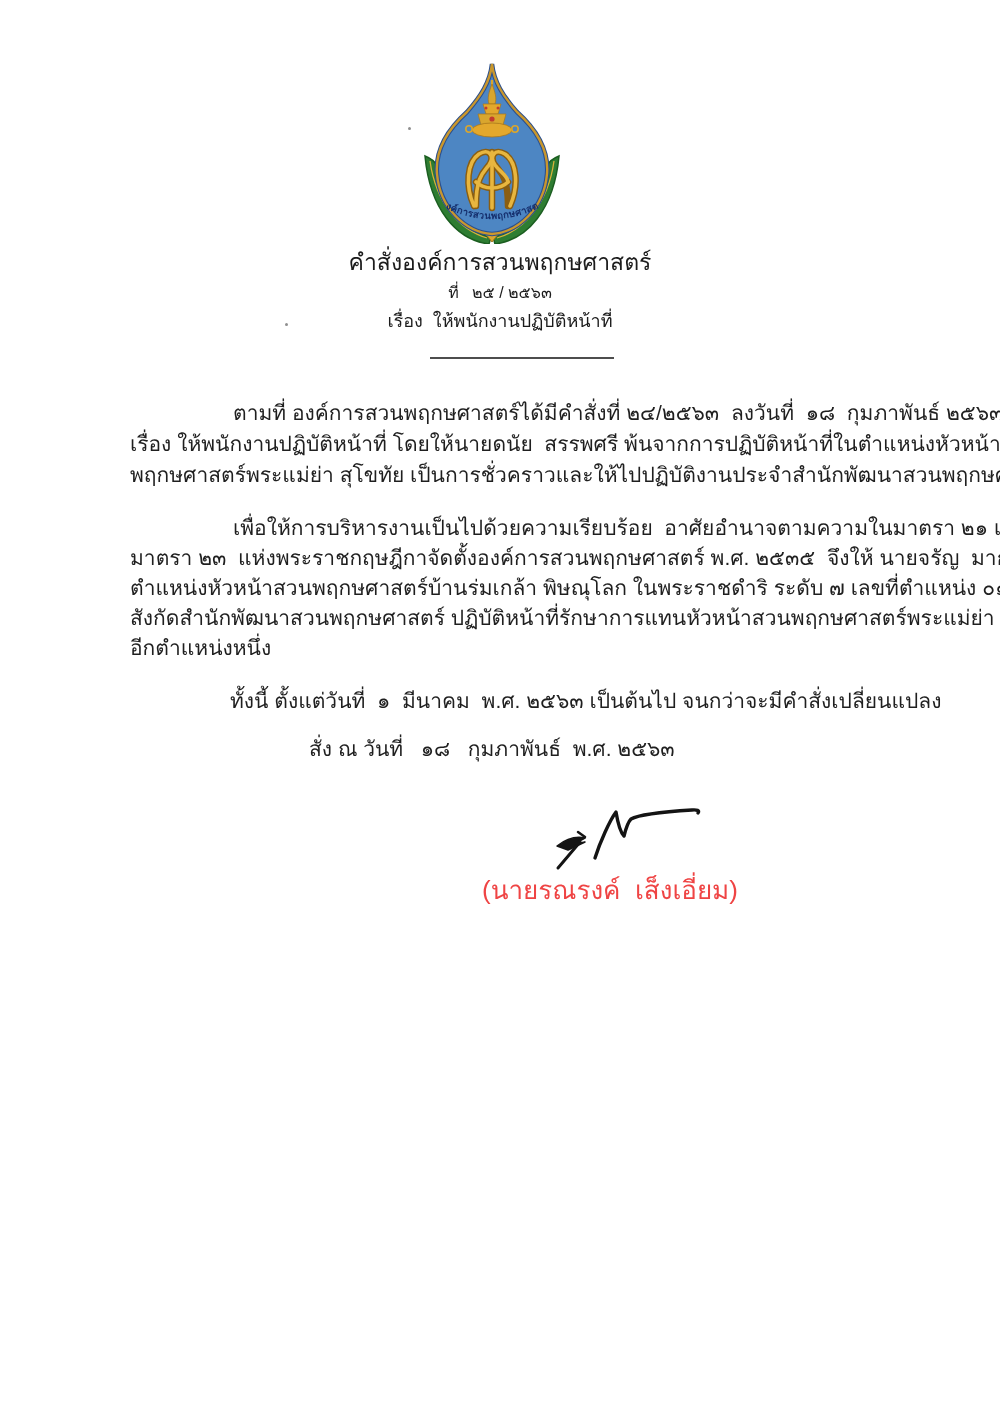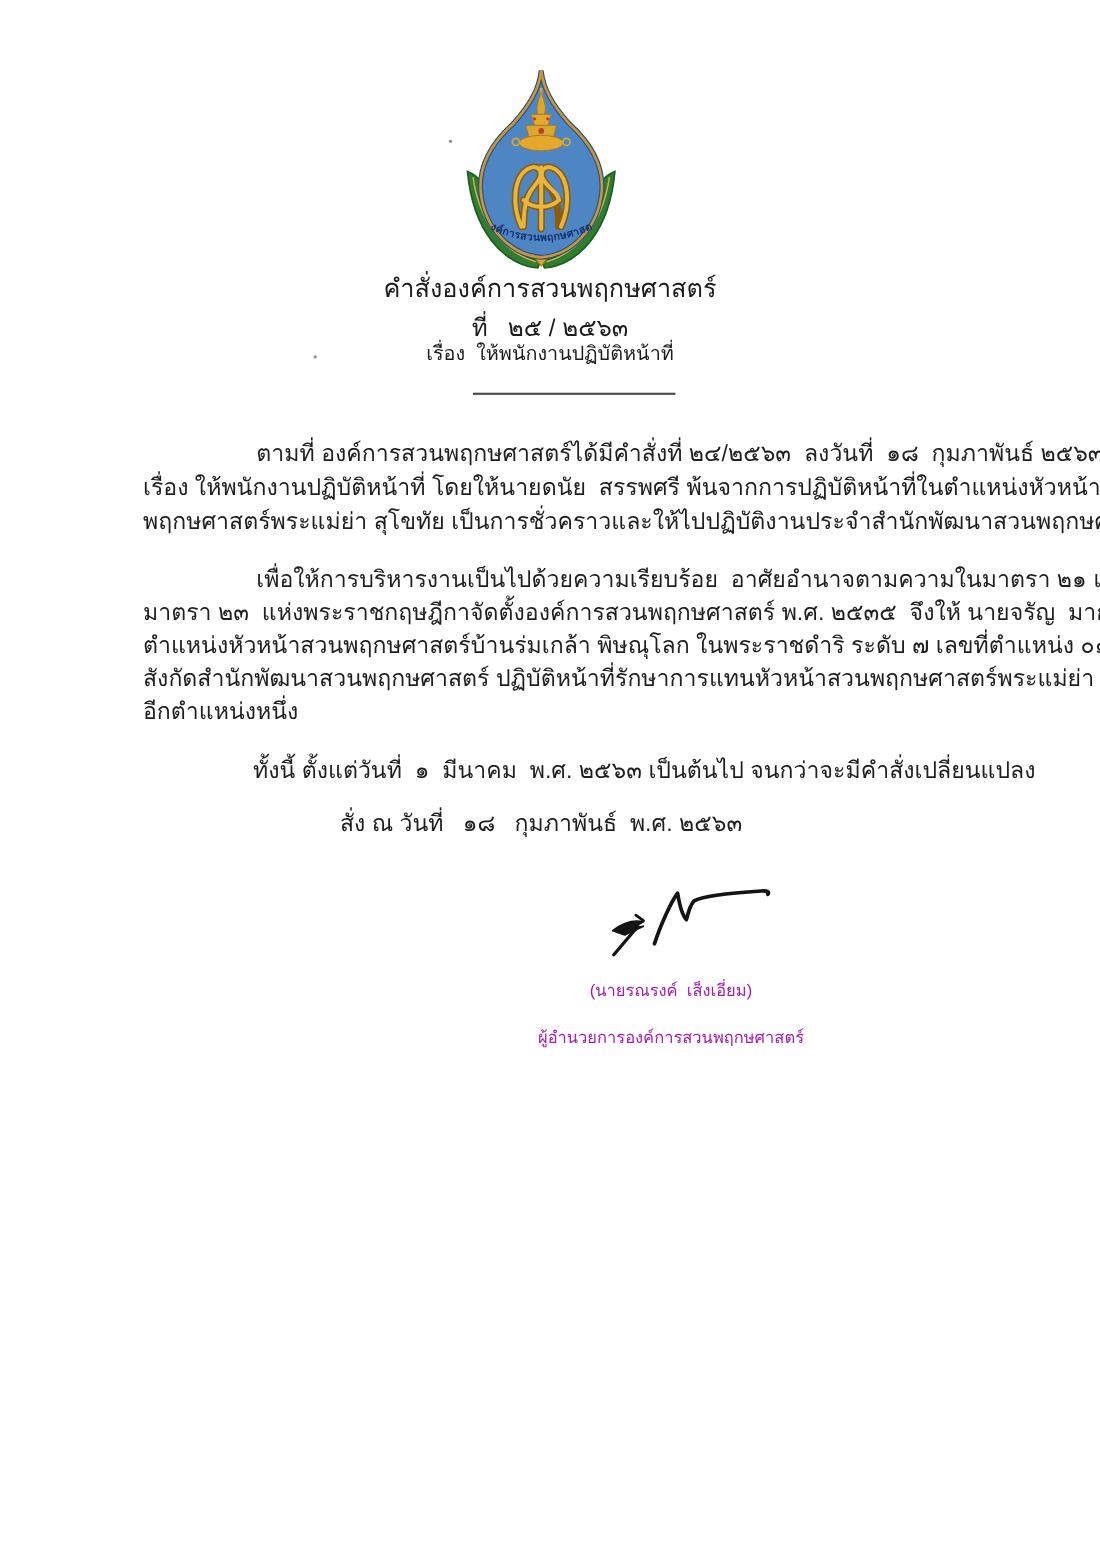--- a/index.html
+++ b/index.html
@@ -8,27 +8,27 @@
     width:1000px;height:1413px;
     margin:0 auto;
     background:#ffffff;
     font-family:"Liberation Sans","DejaVu Sans",sans-serif;
     color:#222;
     overflow:hidden;
   }
   .emblem{position:absolute;left:419px;top:62px;width:146px;height:182px;}
   .tline{position:absolute;left:0;width:1000px;text-align:center;white-space:pre;color:#1c1c1c;}
   .t1{top:244px;font-size:23px;}
-  .t2{top:280px;font-size:22px;}
+  .t2{top:280px;font-size:16px;}
   .t3{top:306px;font-size:18px;}
   .rule{position:absolute;top:357px;left:430px;width:184px;height:2px;background:#4d4d4d;}
   .bline{position:absolute;font-size:21px;line-height:30px;white-space:pre;color:#1f1f1f;}
   .sig{position:absolute;left:540px;top:794px;width:170px;height:88px;}
   .signer{position:absolute;left:420px;top:874px;width:380px;text-align:center;}
-  .signer div{font-size:15px;line-height:32px;white-space:pre;color:#a21caf;margin-top:11px;}
+  .signer div{font-size:26px;line-height:32px;white-space:pre;color:#ef4444;}
   .dot{position:absolute;width:3px;height:3px;border-radius:50%;background:#8f8f8f;}
 </style>
 </head>
 <body>
 
 <div class="page">
 
   <svg class="emblem" viewBox="0 0 146 182" aria-hidden="true">
 
     <g>
@@ -108,16 +108,15 @@
     <g stroke="#141414" fill="none" stroke-linecap="round" stroke-linejoin="round">
       <path d="M17,52 C26,45 36,42 45,44 L34,50 L45,48 L28,56 Z" fill="#141414" stroke-width="1.5"></path>
       <path d="M40,48 L18,74" stroke-width="3"></path>
       <path d="M38,38 L45,43" stroke-width="2.5"></path>
       <path d="M55,64 C60,48 70,26 76,18 C78,30 80,38 84,42 C86,34 88,28 91,25 C98,21 120,18 152,16 C157,15.6 160,16.5 158,19" stroke-width="3.4"></path>
     </g>
   </svg>
 
   <div class="signer">
     <div>(นายรณรงค์  เส็งเอี่ยม)</div>
-    <div>ผู้อำนวยการองค์การสวนพฤกษศาสตร์</div>
   </div>
 
 </div>
 
 </body></html>

